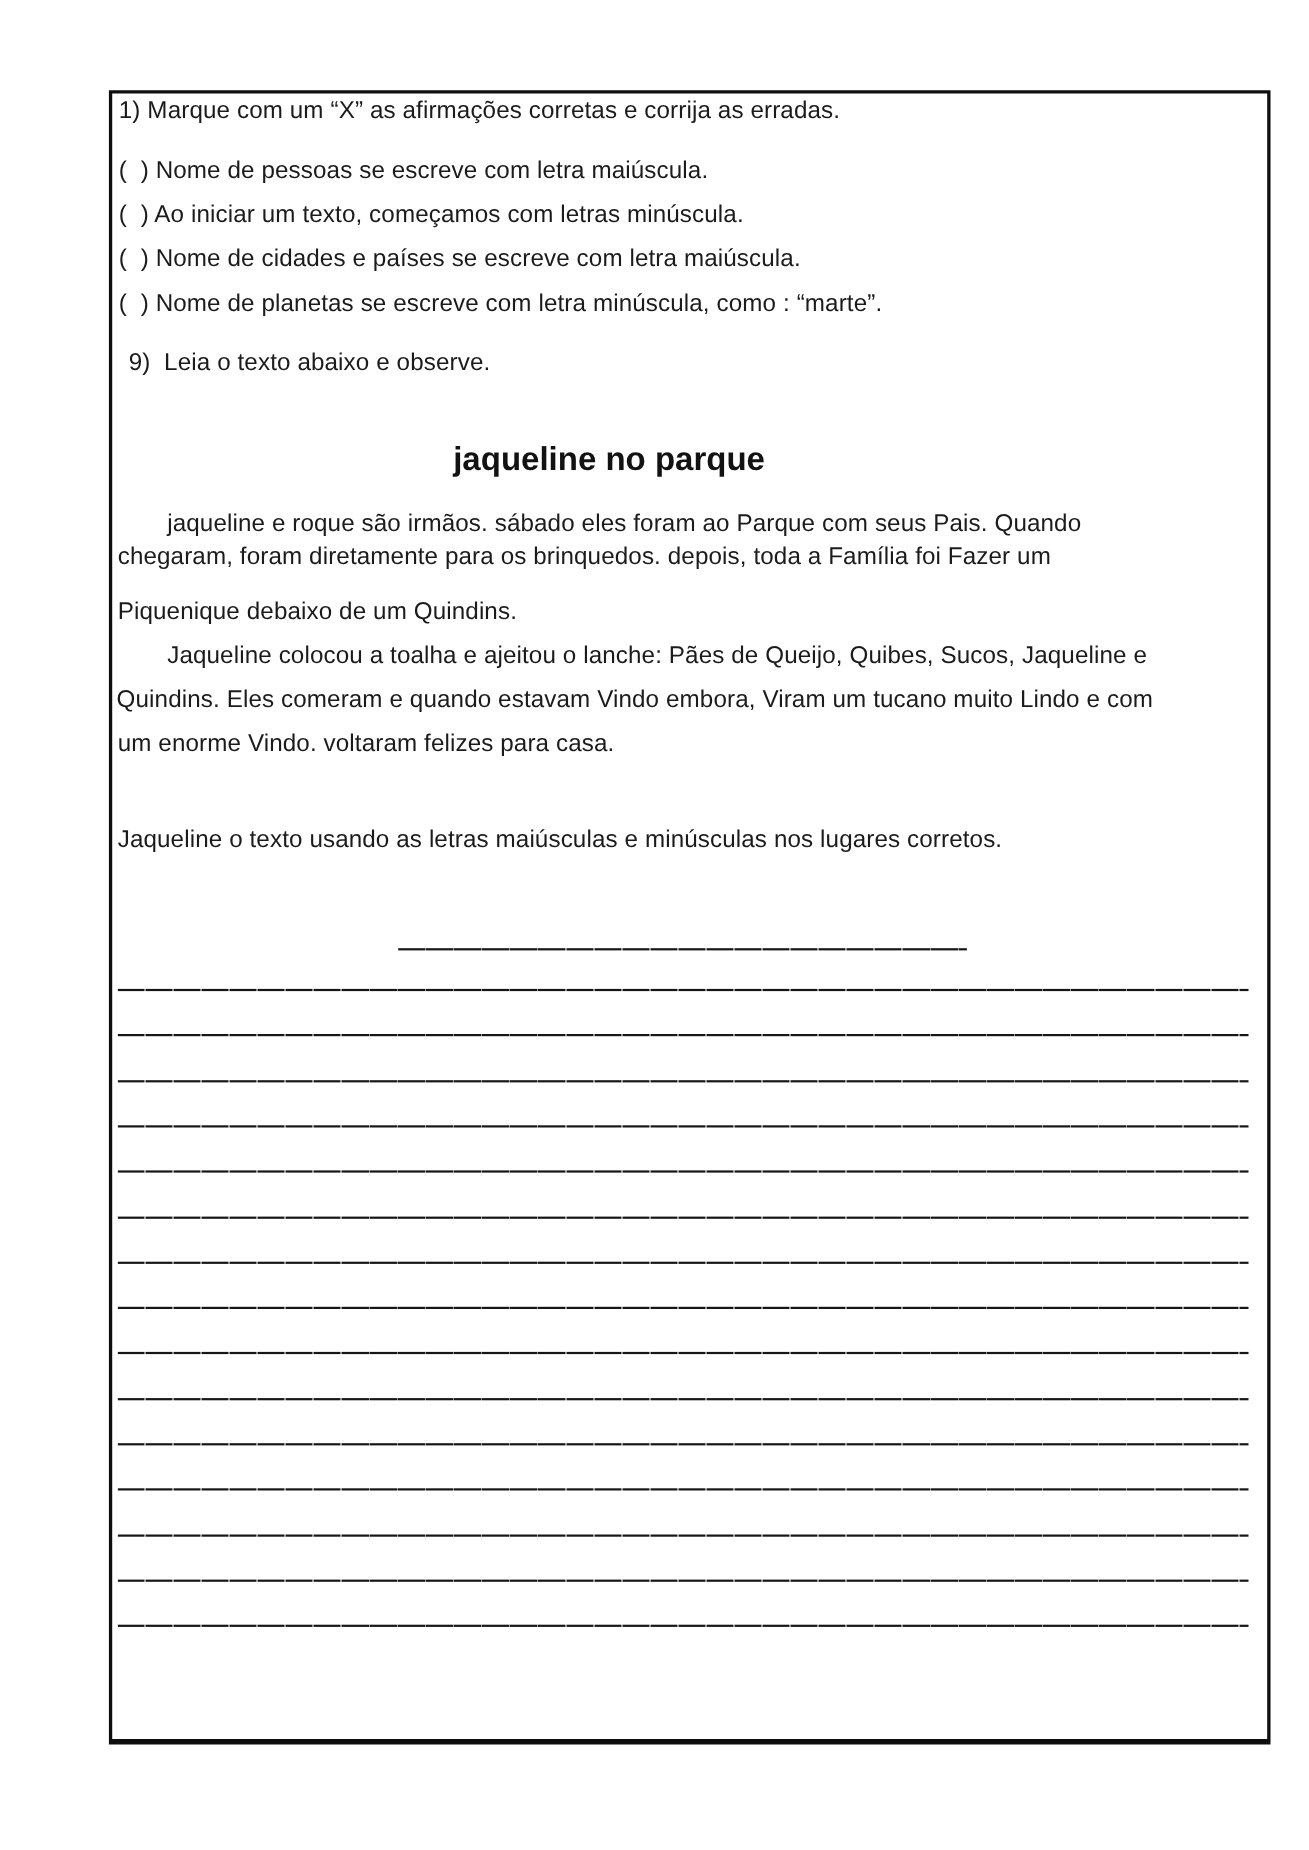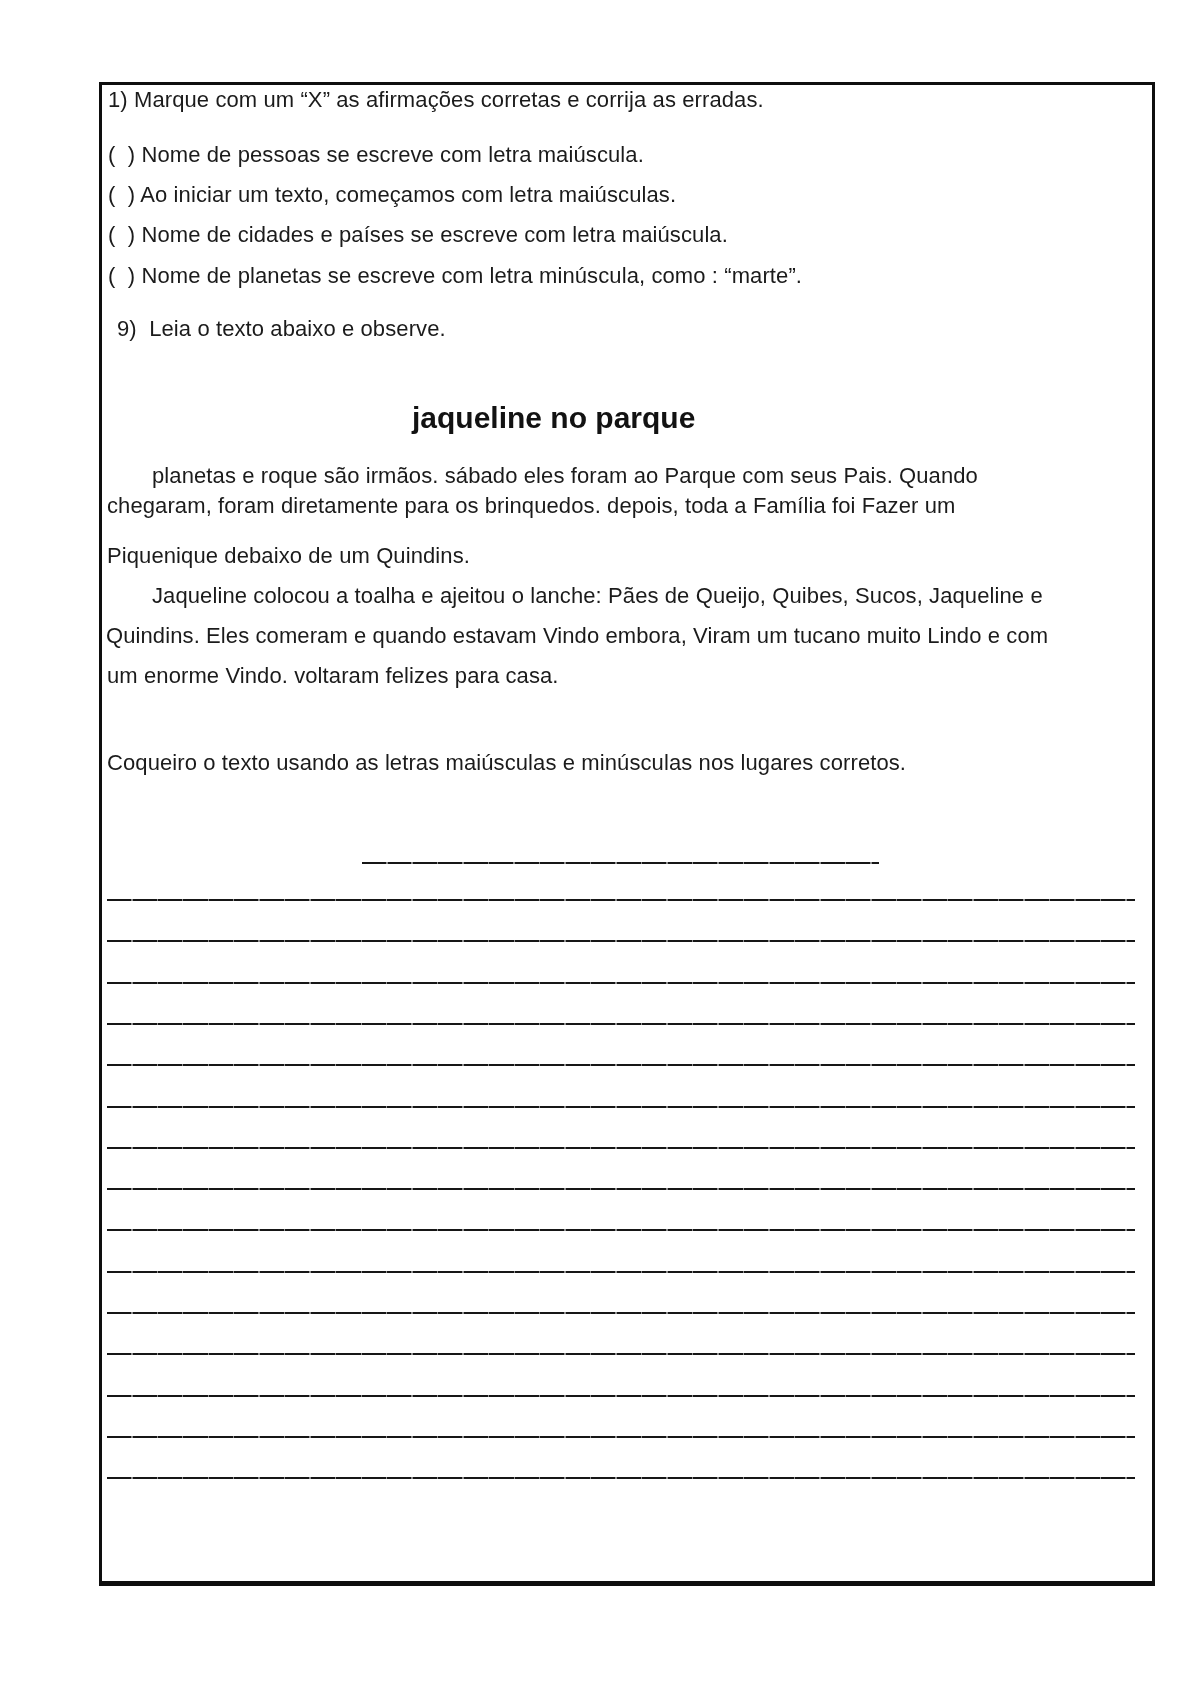--- a/index.html
+++ b/index.html
@@ -52,39 +52,39 @@
 </head>
 <body>
 
 <div class="page">
   <div class="sheet">
 
     <div class="t" style="left:6px;top:2px">1) Marque com um “X” as afirmações corretas e corrija as erradas.</div>
 
     <div class="t" style="left:6px;top:57px">(  ) Nome de pessoas se escreve com letra maiúscula.</div>
 
-    <div class="t" style="left:6px;top:97px">(  ) Ao iniciar um texto, começamos com letra maiúsculas.</div>
+    <div class="t" style="left:6px;top:97px">(  ) Ao iniciar um texto, começamos com letras minúscula.</div>
 
     <div class="t" style="left:6px;top:178px">(  ) Nome de planetas se escreve com letra minúscula, como : “marte”.</div>
 
     <div class="t" style="left:6px;top:137px">(  ) Nome de cidades e países se escreve com letra maiúscula.</div>
 
     <div class="t" style="left:15px;top:231px">9)  Leia o texto abaixo e observe.</div>
 
     <div class="text-title" style="left:310px;top:316px">jaqueline no parque</div>
 
-    <div class="t" style="left:50px;top:378px">planetas e roque são irmãos. sábado eles foram ao Parque com seus Pais. Quando</div>
+    <div class="t" style="left:50px;top:378px">jaqueline e roque são irmãos. sábado eles foram ao Parque com seus Pais. Quando</div>
     <div class="t" style="left:5px;top:408px">chegaram, foram diretamente para os brinquedos. depois, toda a Família foi Fazer um</div>
     <div class="t" style="left:5px;top:458px">Piquenique debaixo de um Quindins.</div>
 
     <div class="t" style="left:50px;top:498px">Jaqueline colocou a toalha e ajeitou o lanche: Pães de Queijo, Quibes, Sucos, Jaqueline e</div>
     <div class="t" style="left:4px;top:538px">Quindins. Eles comeram e quando estavam Vindo embora, Viram um tucano muito Lindo e com</div>
     <div class="t" style="left:5px;top:578px">um enorme Vindo. voltaram felizes para casa.</div>
 
-    <div class="t" style="left:5px;top:665px">Coqueiro o texto usando as letras maiúsculas e minúsculas nos lugares corretos.</div>
+    <div class="t" style="left:5px;top:665px">Jaqueline o texto usando as letras maiúsculas e minúsculas nos lugares corretos.</div>
 
     <div class="centerline"></div>
 
     <div>
         <div class="rule" style="top: 814px;"></div>
         <div class="rule" style="top: 855px;"></div>
         <div class="rule" style="top: 897px;"></div>
         <div class="rule" style="top: 938px;"></div>
         <div class="rule" style="top: 979px;"></div>
         <div class="rule" style="top: 1021px;"></div>

